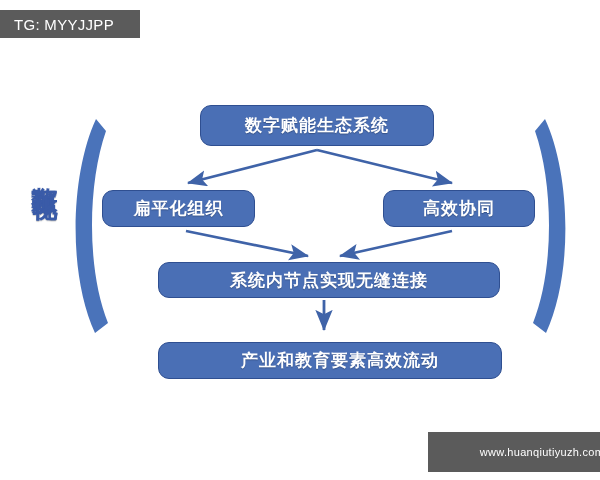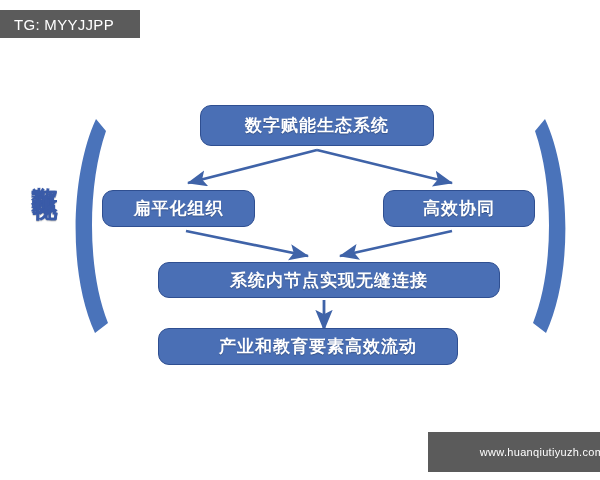--- a/index.html
+++ b/index.html
@@ -76,21 +76,21 @@
     font-size: 17px;
     font-weight: 700;
     letter-spacing: 1px;
     text-shadow: 0 1px 1px rgba(0,0,0,0.25);
   }
 
   #node-top      { left: 200px; top: 105px; width: 234px; height: 41px; }
   #node-left     { left: 102px; top: 190px; width: 153px; height: 37px; }
   #node-right    { left: 383px; top: 190px; width: 152px; height: 37px; text-align: right; }
   #node-connect  { left: 158px; top: 262px; width: 342px; height: 36px; }
-  #node-flow     { left: 158px; top: 328px; width: 300px; height: 37px; padding-left: 20px; }
+  #node-flow     { left: 158px; top: 342px; width: 344px; height: 37px; padding-left: 20px; }
 
   
   #side-label {
     position: absolute;
     left: 14px;
     top: 166px;
     width: 44px;
     color: #3a5ba8;
     font-size: 26px;
     font-weight: 700;

